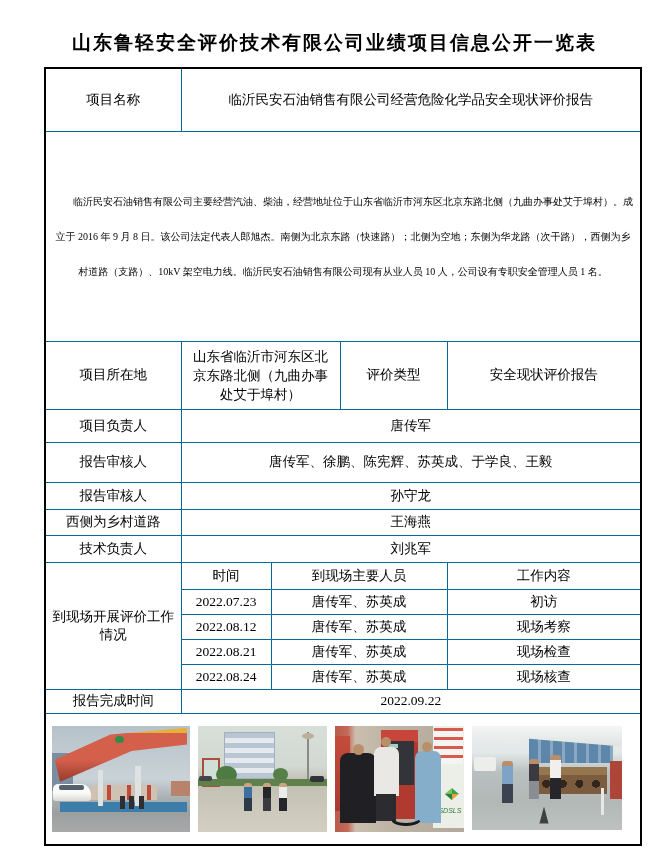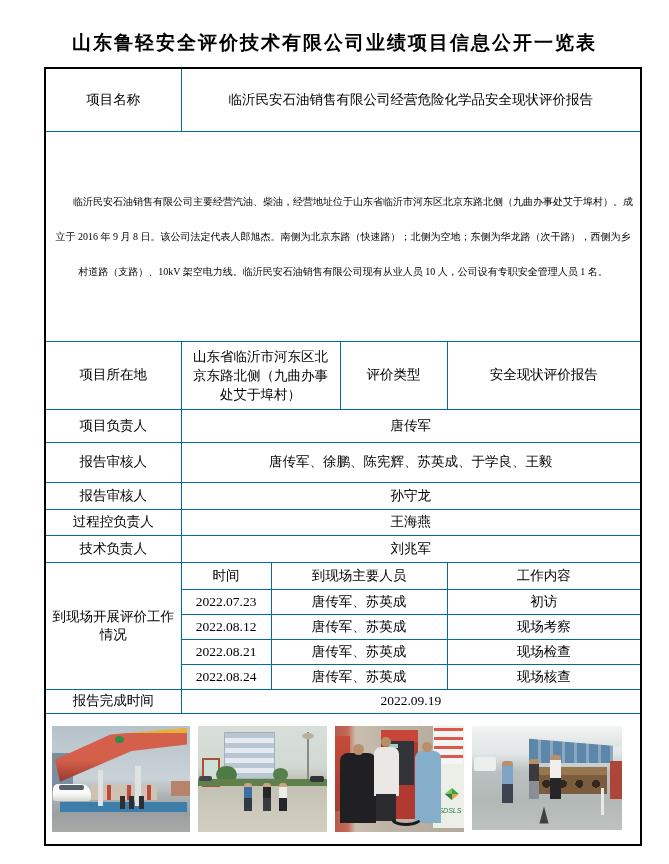--- a/index.html
+++ b/index.html
@@ -179,21 +179,21 @@
   </tr>
   <tr class="r-p2">
     <td class="lbl">报告审核人</td>
     <td colspan="4">唐传军、徐鹏、陈宪辉、苏英成、于学良、王毅</td>
   </tr>
   <tr class="r-p3">
     <td class="lbl">报告审核人</td>
     <td colspan="4">孙守龙</td>
   </tr>
   <tr class="r-p4">
-    <td class="lbl">过程控负责人</td>
+    <td class="lbl">西侧为乡村道路</td>
     <td colspan="4">王海燕</td>
   </tr>
   <tr class="r-p5">
     <td class="lbl">技术负责人</td>
     <td colspan="4">刘兆军</td>
   </tr>
 
   <tr class="r-vh">
     <td rowspan="5" class="lbl">到现场开展评价工作情况</td>
     <td>时间</td>
@@ -216,21 +216,21 @@
     <td>现场检查</td>
   </tr>
   <tr class="r-v">
     <td>2022.08.24</td>
     <td colspan="2">唐传军、苏英成</td>
     <td>现场核查</td>
   </tr>
 
   <tr class="r-done">
     <td class="lbl">报告完成时间</td>
-    <td colspan="4">2022.09.19</td>
+    <td colspan="4">2022.09.22</td>
   </tr>
 
   <tr class="r-photos">
     <td colspan="5" class="photos-cell">
       <div class="photo-strip" style="position:relative;">
 
         <div class="photo p1">
           <div class="p1-bldg"></div>
           <div class="p1-houses"></div>
           <div class="p1-apron"></div>

